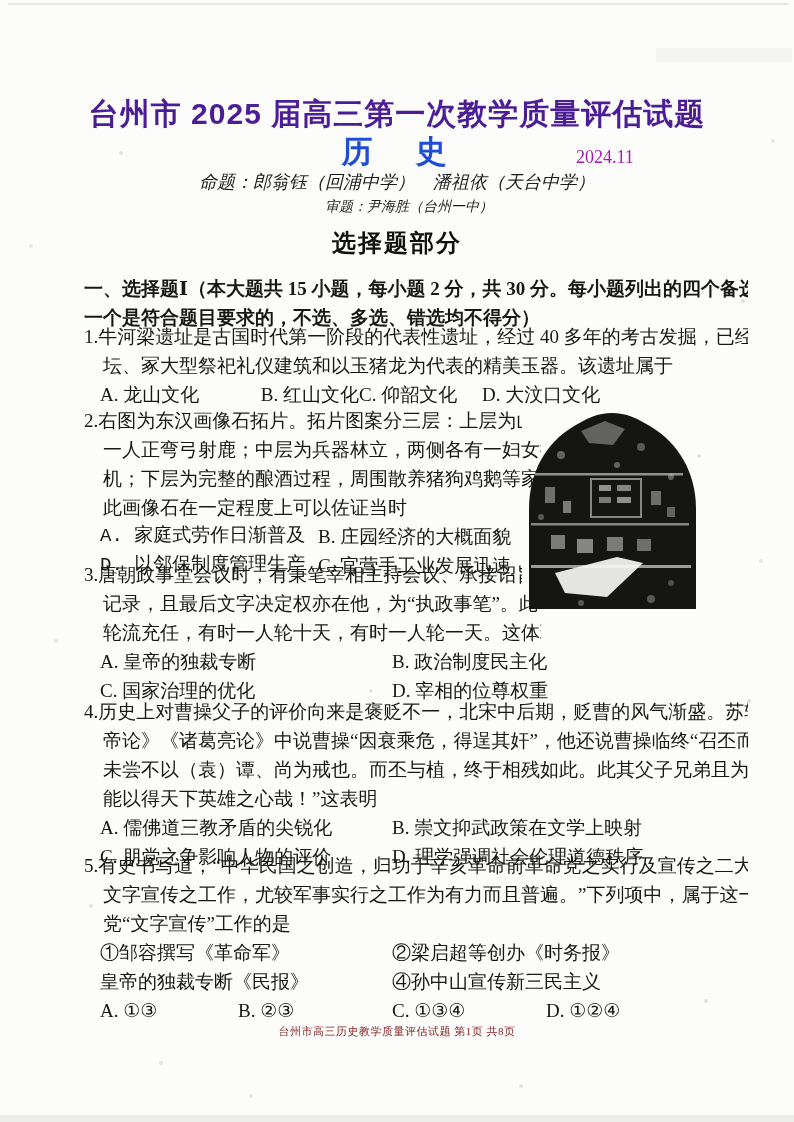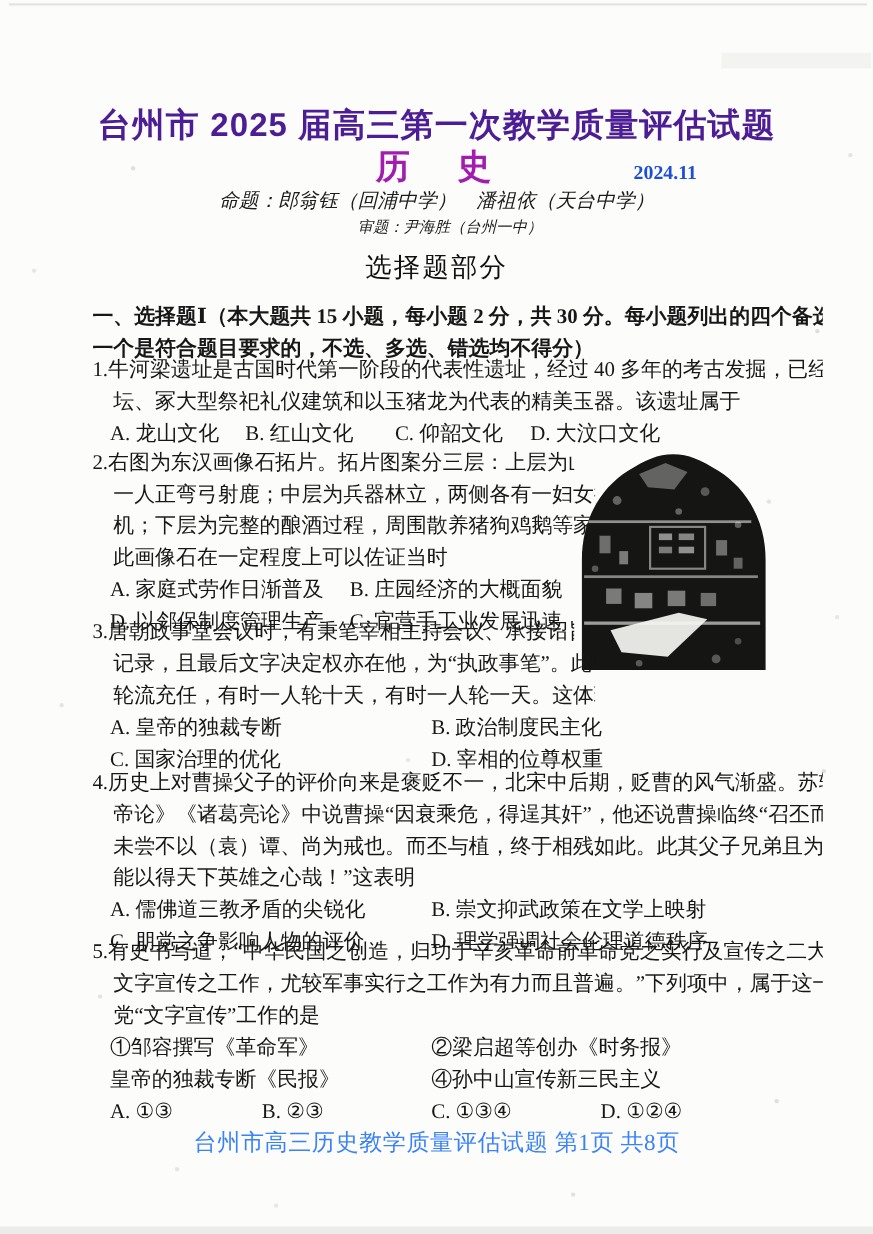--- a/index.html
+++ b/index.html
@@ -28,60 +28,60 @@
   
   .title {
     position:absolute; top:94px; left:0; width:100%;
     text-align:center; font-size:30px; font-weight:bold; letter-spacing:1px;
     font-family:"Liberation Sans","DejaVu Sans",sans-serif; color:#4c1d95;
     white-space:nowrap;
   }
   .subject {
     position:absolute; top:131px; left:0; width:100%;
     text-align:center; font-size:31px; font-weight:bold; letter-spacing:6px;
-    font-family:"Liberation Sans","DejaVu Sans",sans-serif; color:#a21caf;
-  }
-  .date { position:absolute; top:147px; left:576px; font-size:18px; color:#1d4ed8;font-weight:bold; }
+    font-family:"Liberation Sans","DejaVu Sans",sans-serif; color:#1d4ed8;
+  }
+  .date { position:absolute; top:147px; left:576px; font-size:18px; color:#a21caf; }
   .setters {
     position:absolute; top:170px; left:0; width:100%;
     display:flex; justify-content:center; gap:18px;
     font-size:18px; font-style:italic; color:#1c1c1c; white-space:nowrap;
   }
   .reviewer {
     position:absolute; top:198px; left:12px; width:100%;
     text-align:center; font-size:14px; font-style:italic; color:#1c1c1c;
   }
   .section-title {
     position:absolute; top:227px; left:0; width:100%;
-    text-align:center; font-size:24px; font-weight:normal; letter-spacing:2px;
+    text-align:center; font-size:24px; font-weight:bold; letter-spacing:2px;
     font-family:"Liberation Sans","DejaVu Sans",sans-serif; color:#101010;
   }
 
   
   .block { position:absolute; left:84px; right:46px; }
   .line { font-size:19px; line-height:29px; white-space:nowrap; overflow:hidden; }
   .indent { padding-left:19px; }
   .bold { font-weight:bold; }
   .narrow .line { max-width:438px; }
 
   .opt-row { display:flex; padding-left:16px; font-size:19px; line-height:29px; white-space:nowrap; }
   .cols2 > span:first-child { display:inline-block; width:292px; }
-  .cols2n > span:first-child { display:inline-block; width:218px; }
+  .cols2n > span:first-child { display:inline-block; width:218px;font-family:Liberation Mono, monospace; }
   .q1-opts > span:nth-child(1){ display:inline-block; width:123px; }
-  .q1-opts > span:nth-child(2){ display:inline-block; width:136px; }
+  .q1-opts > span:nth-child(2){ display:inline-block; width:136px;text-align:right; }
   .q1-opts > span:nth-child(3){ display:inline-block; width:123px; }
   .q5-opts > span:nth-child(1){ display:inline-block; width:138px; }
   .q5-opts > span:nth-child(2){ display:inline-block; width:154px; }
   .q5-opts > span:nth-child(3){ display:inline-block; width:154px; }
 
   .figure { position:absolute; left:521px; top:407px; width:183px; height:206px; }
 
   .footer {
     position:absolute; top:1024px; left:0; width:100%;
-    text-align:center; font-size:21px; color:#3b82f6; letter-spacing:.5px;
+    text-align:center; font-size:11px; color:#7f1d1d; letter-spacing:.5px;
   }
 </style>
 </head>
 <body>
 
 <div class="page">
 
   <div class="scan-edge-top"></div>
   <div class="scan-smudge"></div>
   <div class="speckles"></div>

